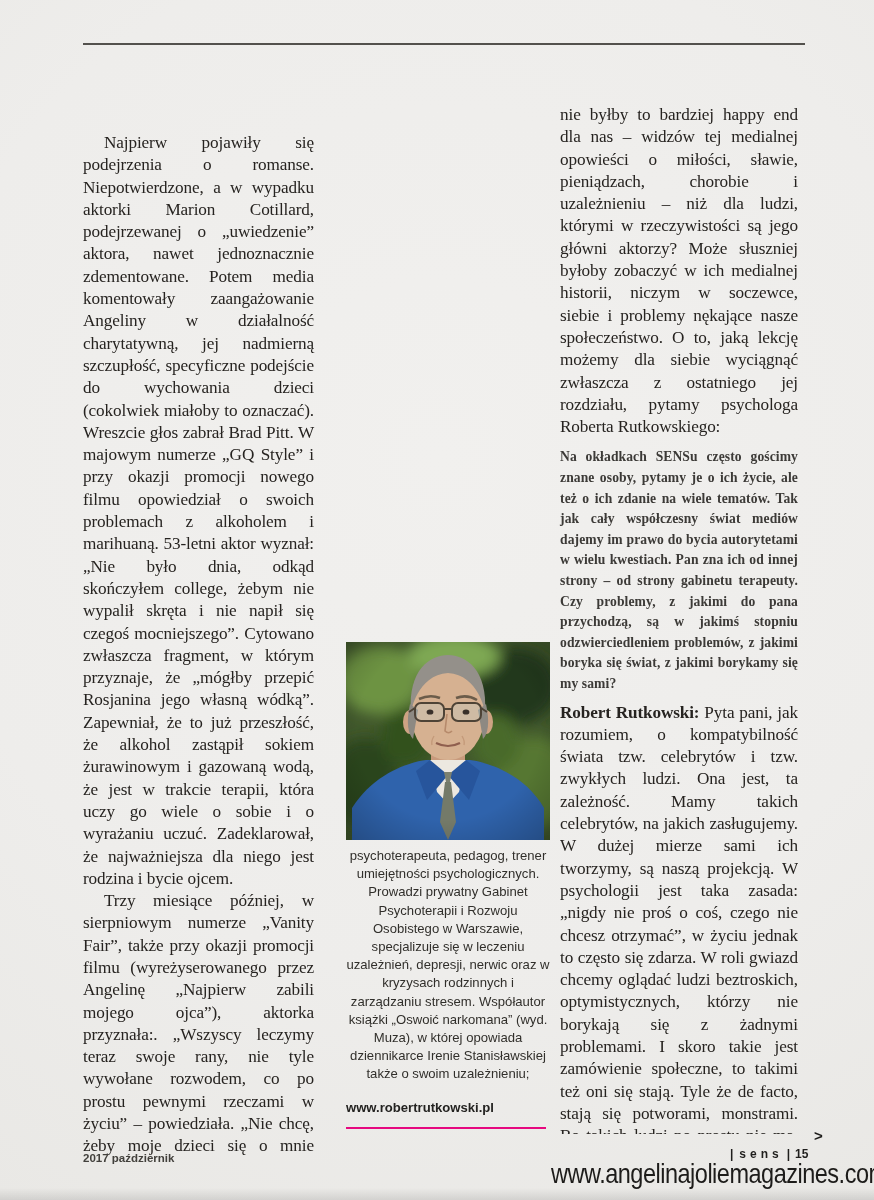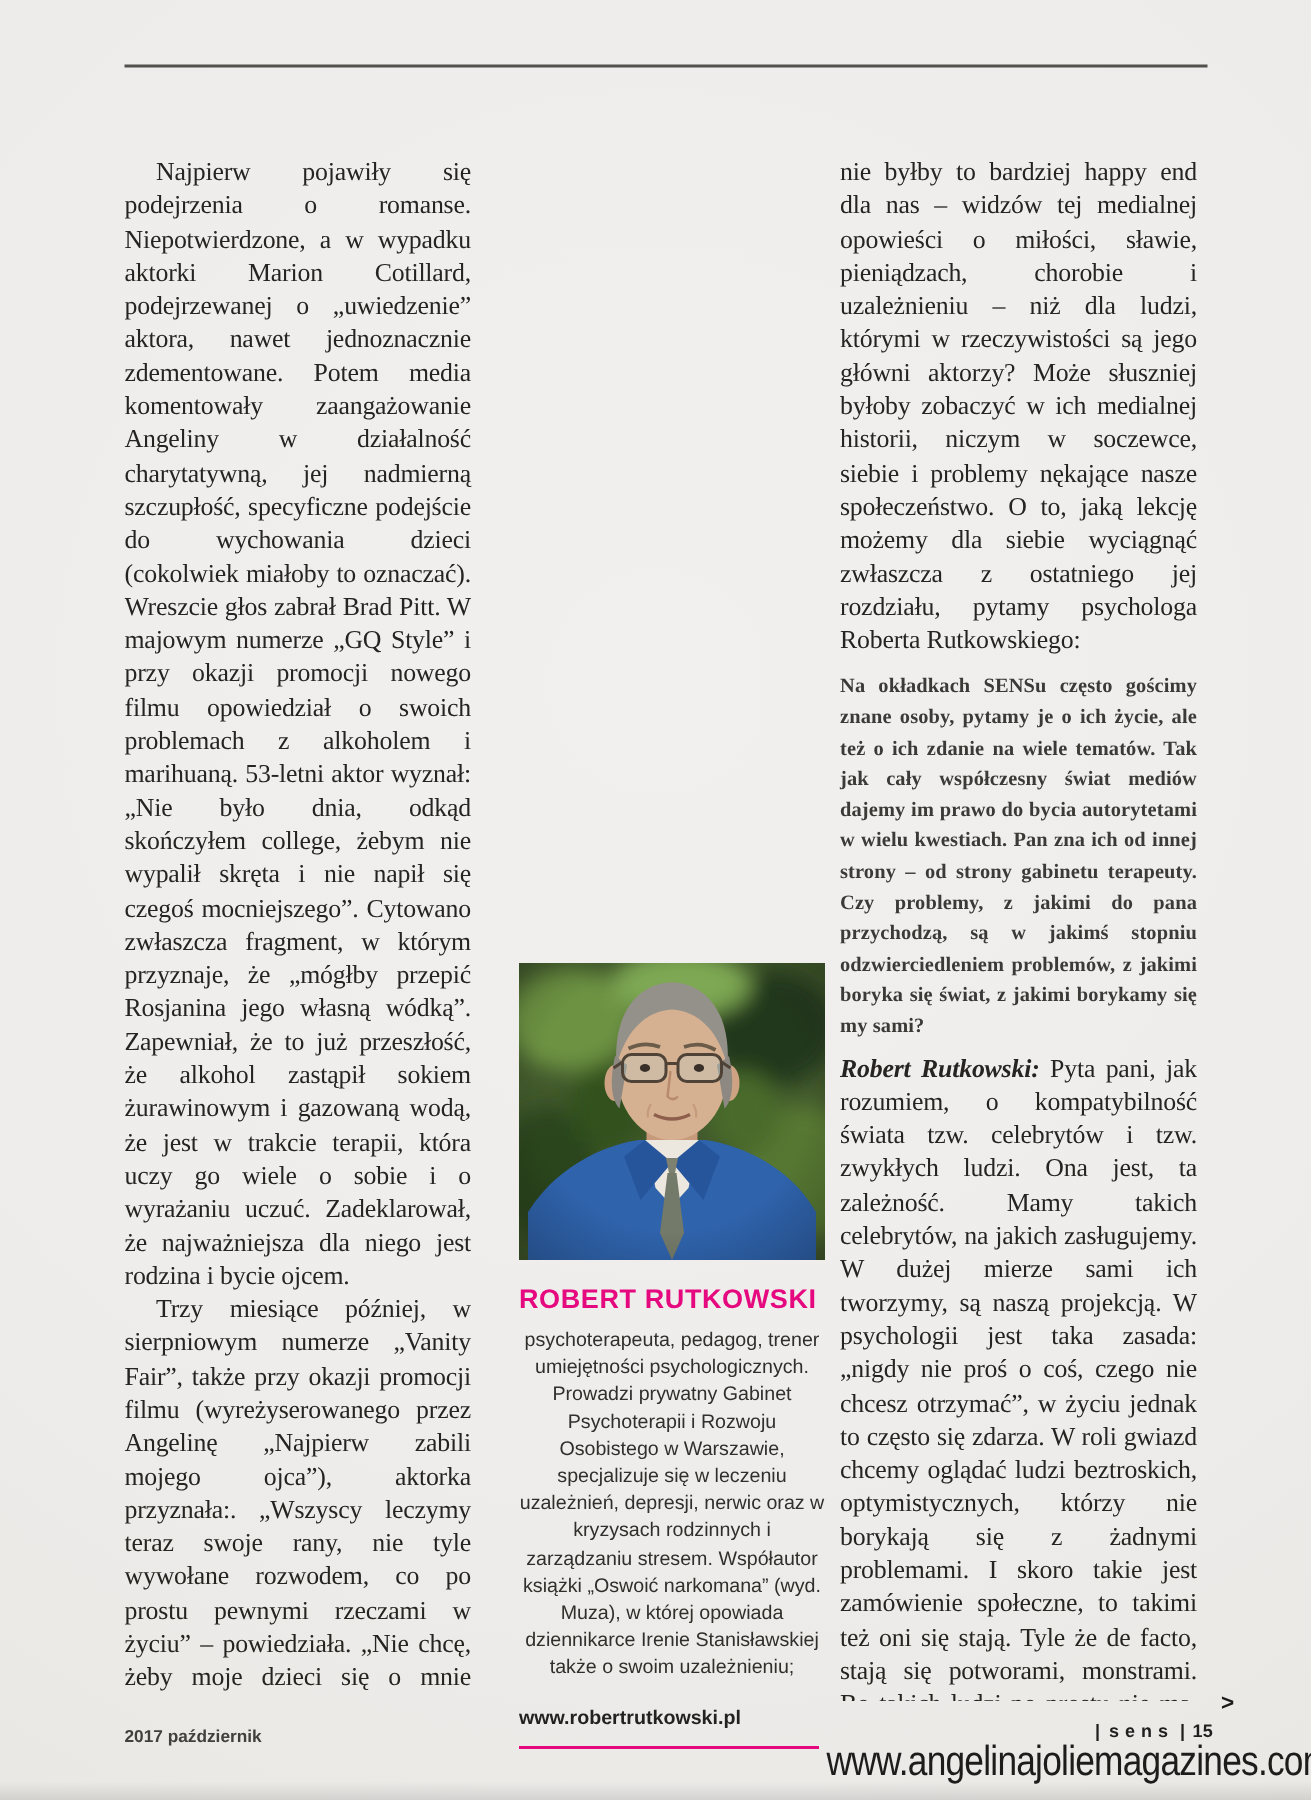--- a/index.html
+++ b/index.html
@@ -12,35 +12,35 @@
     content:""; position:absolute; left:0; right:0; bottom:0; height:12px;
     background:linear-gradient(to bottom, rgba(0,0,0,0), rgba(0,0,0,0.10)); pointer-events:none;
   }
   .toprule { position:absolute; left:83px; top:43px; width:722px; height:2px; background:#53514d; }
 
   .col {
     position:absolute; top:104px; width:356px; height:1030px; overflow:hidden;
     font-size:17.2px; line-height:22.3px; text-align:justify; letter-spacing:-0.12px;
     hyphens:auto;
   }
-  .col-left  { left:83px; }
+  .col-left  { left:83px;margin-top:28px; }
   .col-right { left:442px; }
   .col p { margin:0; }
   .col p.indent { text-indent:21px; }
 
   .spacer-r { float:right; width:125px; height:526px; margin-top:504px; }
   .spacer-l { float:left;  width:118px; height:546px; margin-top:483px; }
 
   .qa {
     font-family:Liberation Serif, serif; font-weight:bold;
     font-size:13.6px; line-height:20.6px; color:#3c3a37;
     letter-spacing:0.1px; text-align:justify;
     padding-left:16px; margin:9px 0 7px 0 !important;
   }
-  .lead { font-weight:bold;font-style:italic; }
+  .lead { font-weight:bold; }
 
   .profile { position:absolute; left:346px; top:642px; width:204px; }
   .photo { width:204px; height:198px; display:block; }
   .pname {
     margin-top:16px; font-family:"Liberation Sans", sans-serif; font-weight:bold;
     font-size:18px; letter-spacing:0.4px; color:#e6087f; white-space:nowrap;
   }
   .pbio {
     margin-top:7px; font-family:"Liberation Sans", sans-serif;
     font-size:13.1px; line-height:18.2px; color:#312f2b; text-align:center;
@@ -135,21 +135,20 @@
       <rect x="106" y="61" width="29" height="18" rx="6" fill="rgba(190,215,215,0.28)" stroke="#4e4336" stroke-width="2"></rect>
       <path d="M98,67 h8" stroke="#4e4336" stroke-width="2" fill="none"></path>
       <path d="M69,66 L63,70 M135,66 L141,70" stroke="#4e4336" stroke-width="2" fill="none"></path>
       <ellipse cx="84" cy="70" rx="3.4" ry="2.6" fill="#39302a"></ellipse>
       <ellipse cx="120" cy="70" rx="3.4" ry="2.6" fill="#39302a"></ellipse>
       <path d="M101,72 L99,89 q3.5,3.5 7,0" stroke="#b68a6b" stroke-width="1.6" fill="none"></path>
       <path d="M90,101 q12,6 24,0" stroke="#8f5f4e" stroke-width="2.2" fill="none"></path>
       <path d="M88,94 q-3,5 -2,9 M116,94 q3,5 2,9" stroke="#c49a7a" stroke-width="1.4" fill="none"></path>
       <rect x="0" y="0" width="204" height="198" fill="url(#vig)"></rect>
     </svg>
-    <div class="pname">ROBERT RUTKOWSKI</div>
     <div class="pbio">psychoterapeuta, pedagog, trener umiejętności psychologicznych. Prowadzi prywatny Gabinet Psychoterapii i Rozwoju Osobistego w Warszawie, specjalizuje się w leczeniu uzależnień, depresji, nerwic oraz w kryzysach rodzinnych i zarządzaniu stresem. Współautor książki „Oswoić narkomana” (wyd. Muza), w której opowiada dziennikarce Irenie Stanisławskiej także o swoim uzależnieniu;</div>
     <div class="purl">www.robertrutkowski.pl</div>
     <div class="prule"></div>
   </div>
 
   <span class="continuation">&gt;</span>
 
   <div class="footer-date">2017 październik</div>
   <div class="footer-folio"><span>|</span><span class="brand">sens</span><span>|</span><span class="num">15</span></div>
   <div class="watermark">www.angelinajoliemagazines.com</div>

